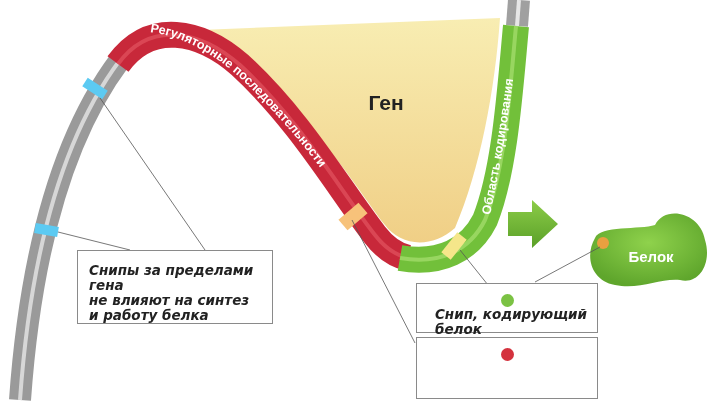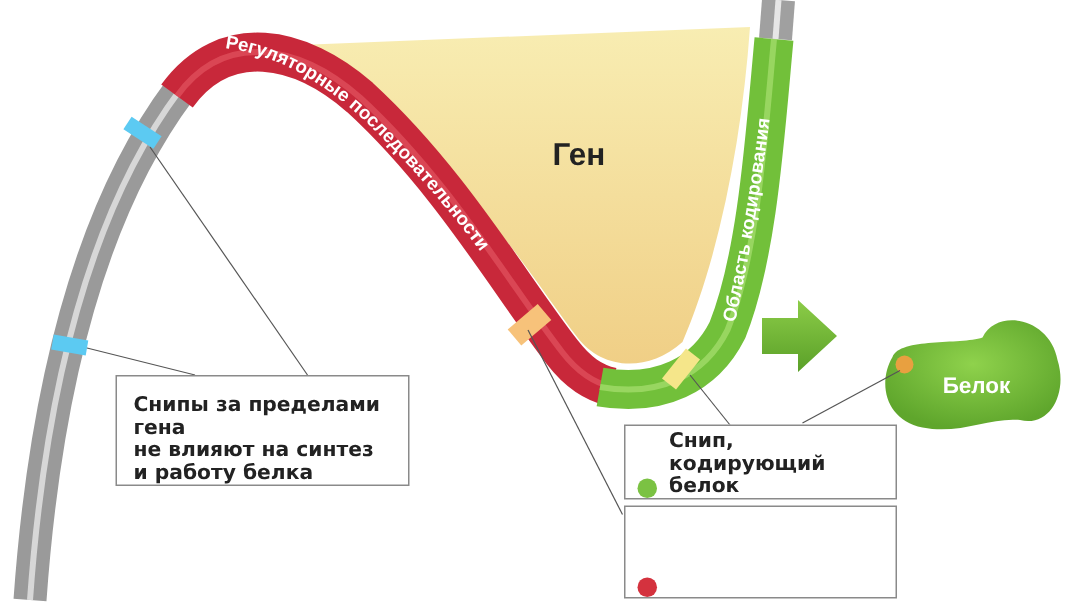--- a/index.html
+++ b/index.html
@@ -4,22 +4,22 @@
   <style>
     html, body { margin: 0; padding: 0; background: #ffffff; }
     body { width: 720px; height: 405px; overflow: hidden; position: relative;
            font-family: "DejaVu Sans", "Liberation Sans", sans-serif; }
     #stage { position: absolute; left: 0; top: 0; width: 720px; height: 405px; }
     .callout {
       position: absolute; background: #ffffff; border: 1px solid #8a8a8a;
       box-sizing: border-box; color: #222222; font-weight: bold;
       font-size: 13.5px; line-height: 15px;
     }
-    .callout .txt { display: block; white-space: pre-line; }
-    .legend { display: flex; align-items: flex-end; }
+    .callout .txt { display: block; white-space: pre-line; font-style: italic; }
+    .legend { display: flex; align-items: center; flex-direction: column; }
     .dot { width: 13px; height: 13px; border-radius: 50%; flex: 0 0 13px; margin: 2px 8px 0 0; }
   </style>
 </head>
 <body>
 
 <svg id="stage" viewBox="0 0 720 405" xmlns="http://www.w3.org/2000/svg">
   <defs>
     <linearGradient id="geneFill" x1="0" y1="0" x2="0" y2="1">
       <stop offset="0" stop-color="#f8edb2"></stop>
       <stop offset="1" stop-color="#f0cf86"></stop>

